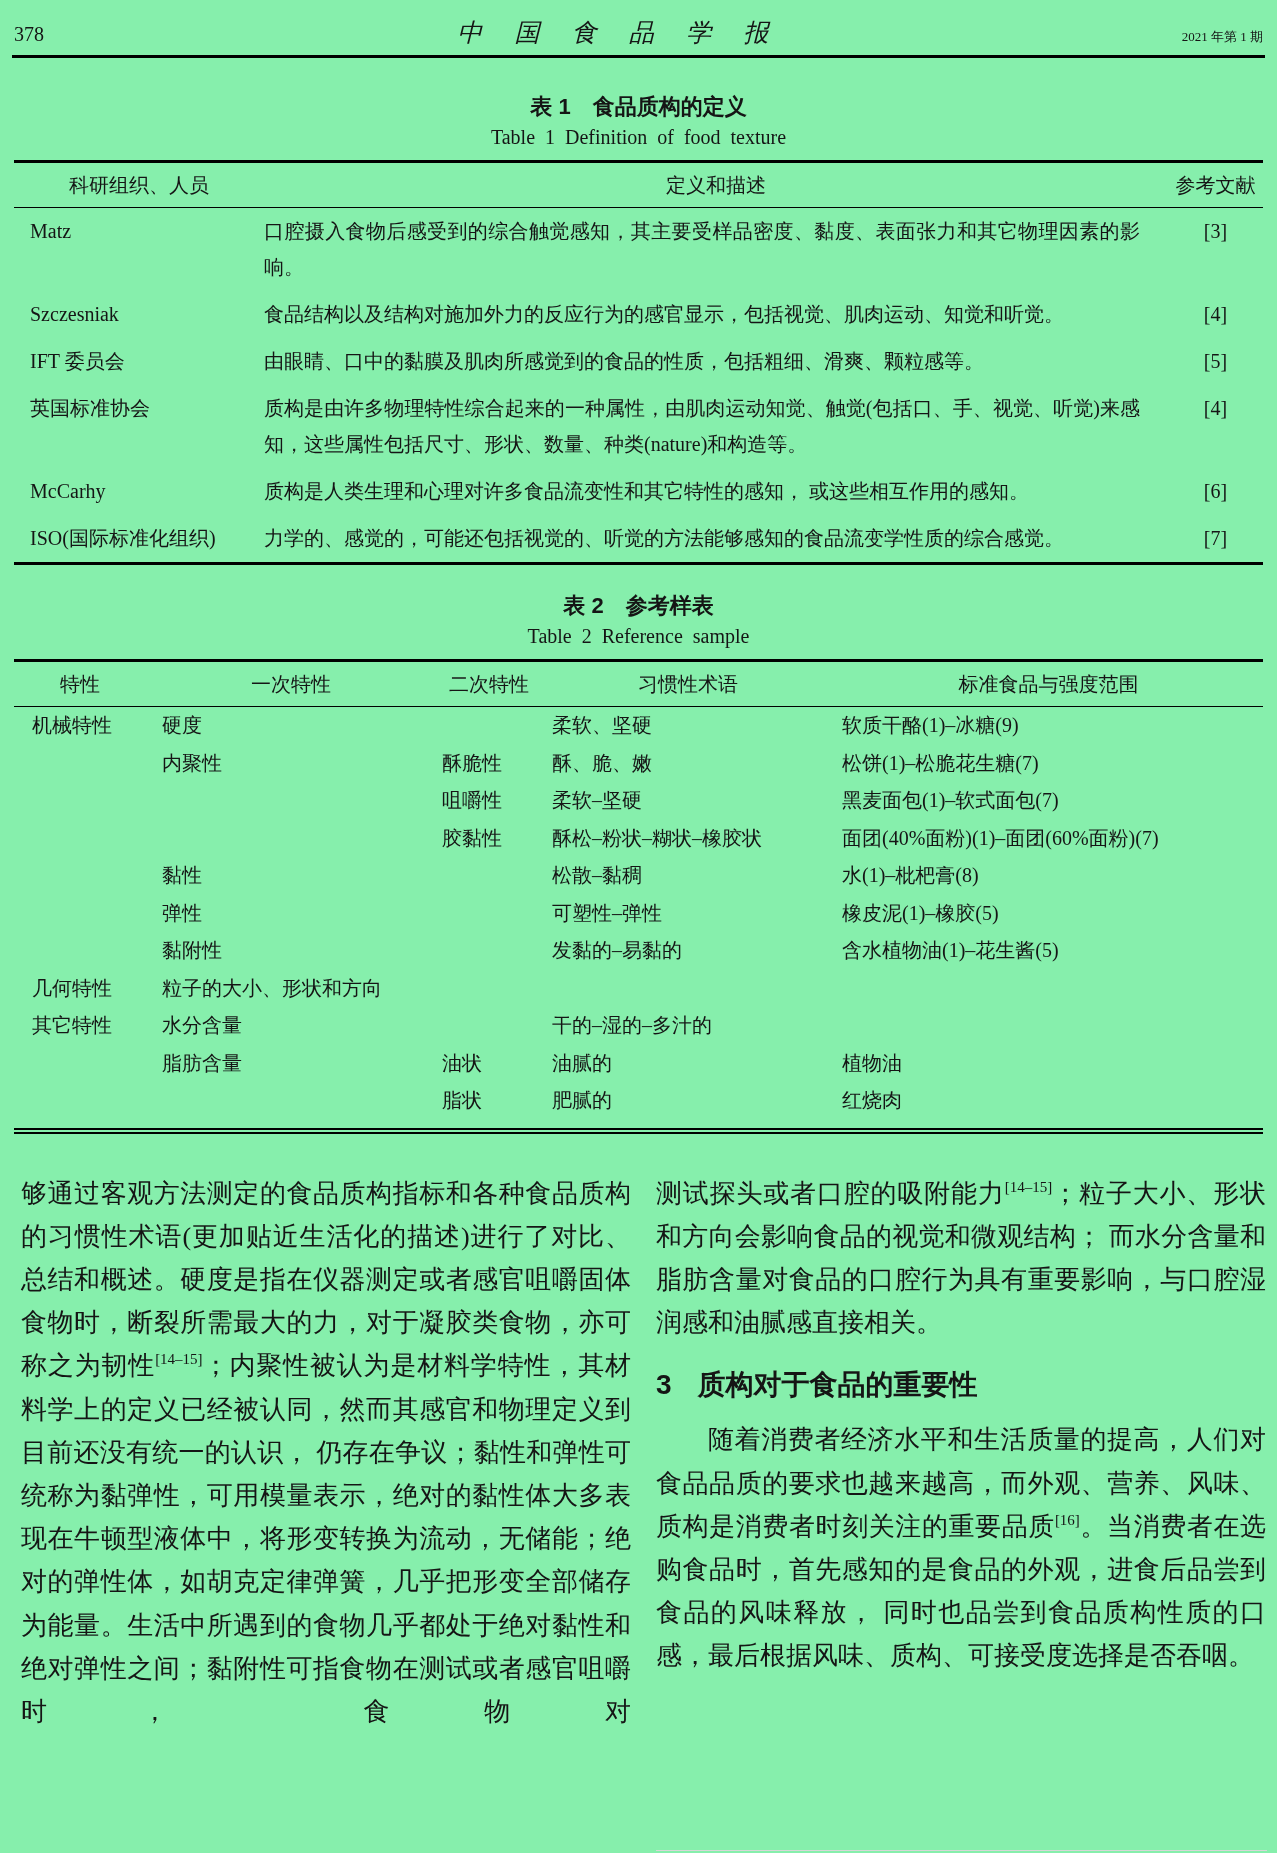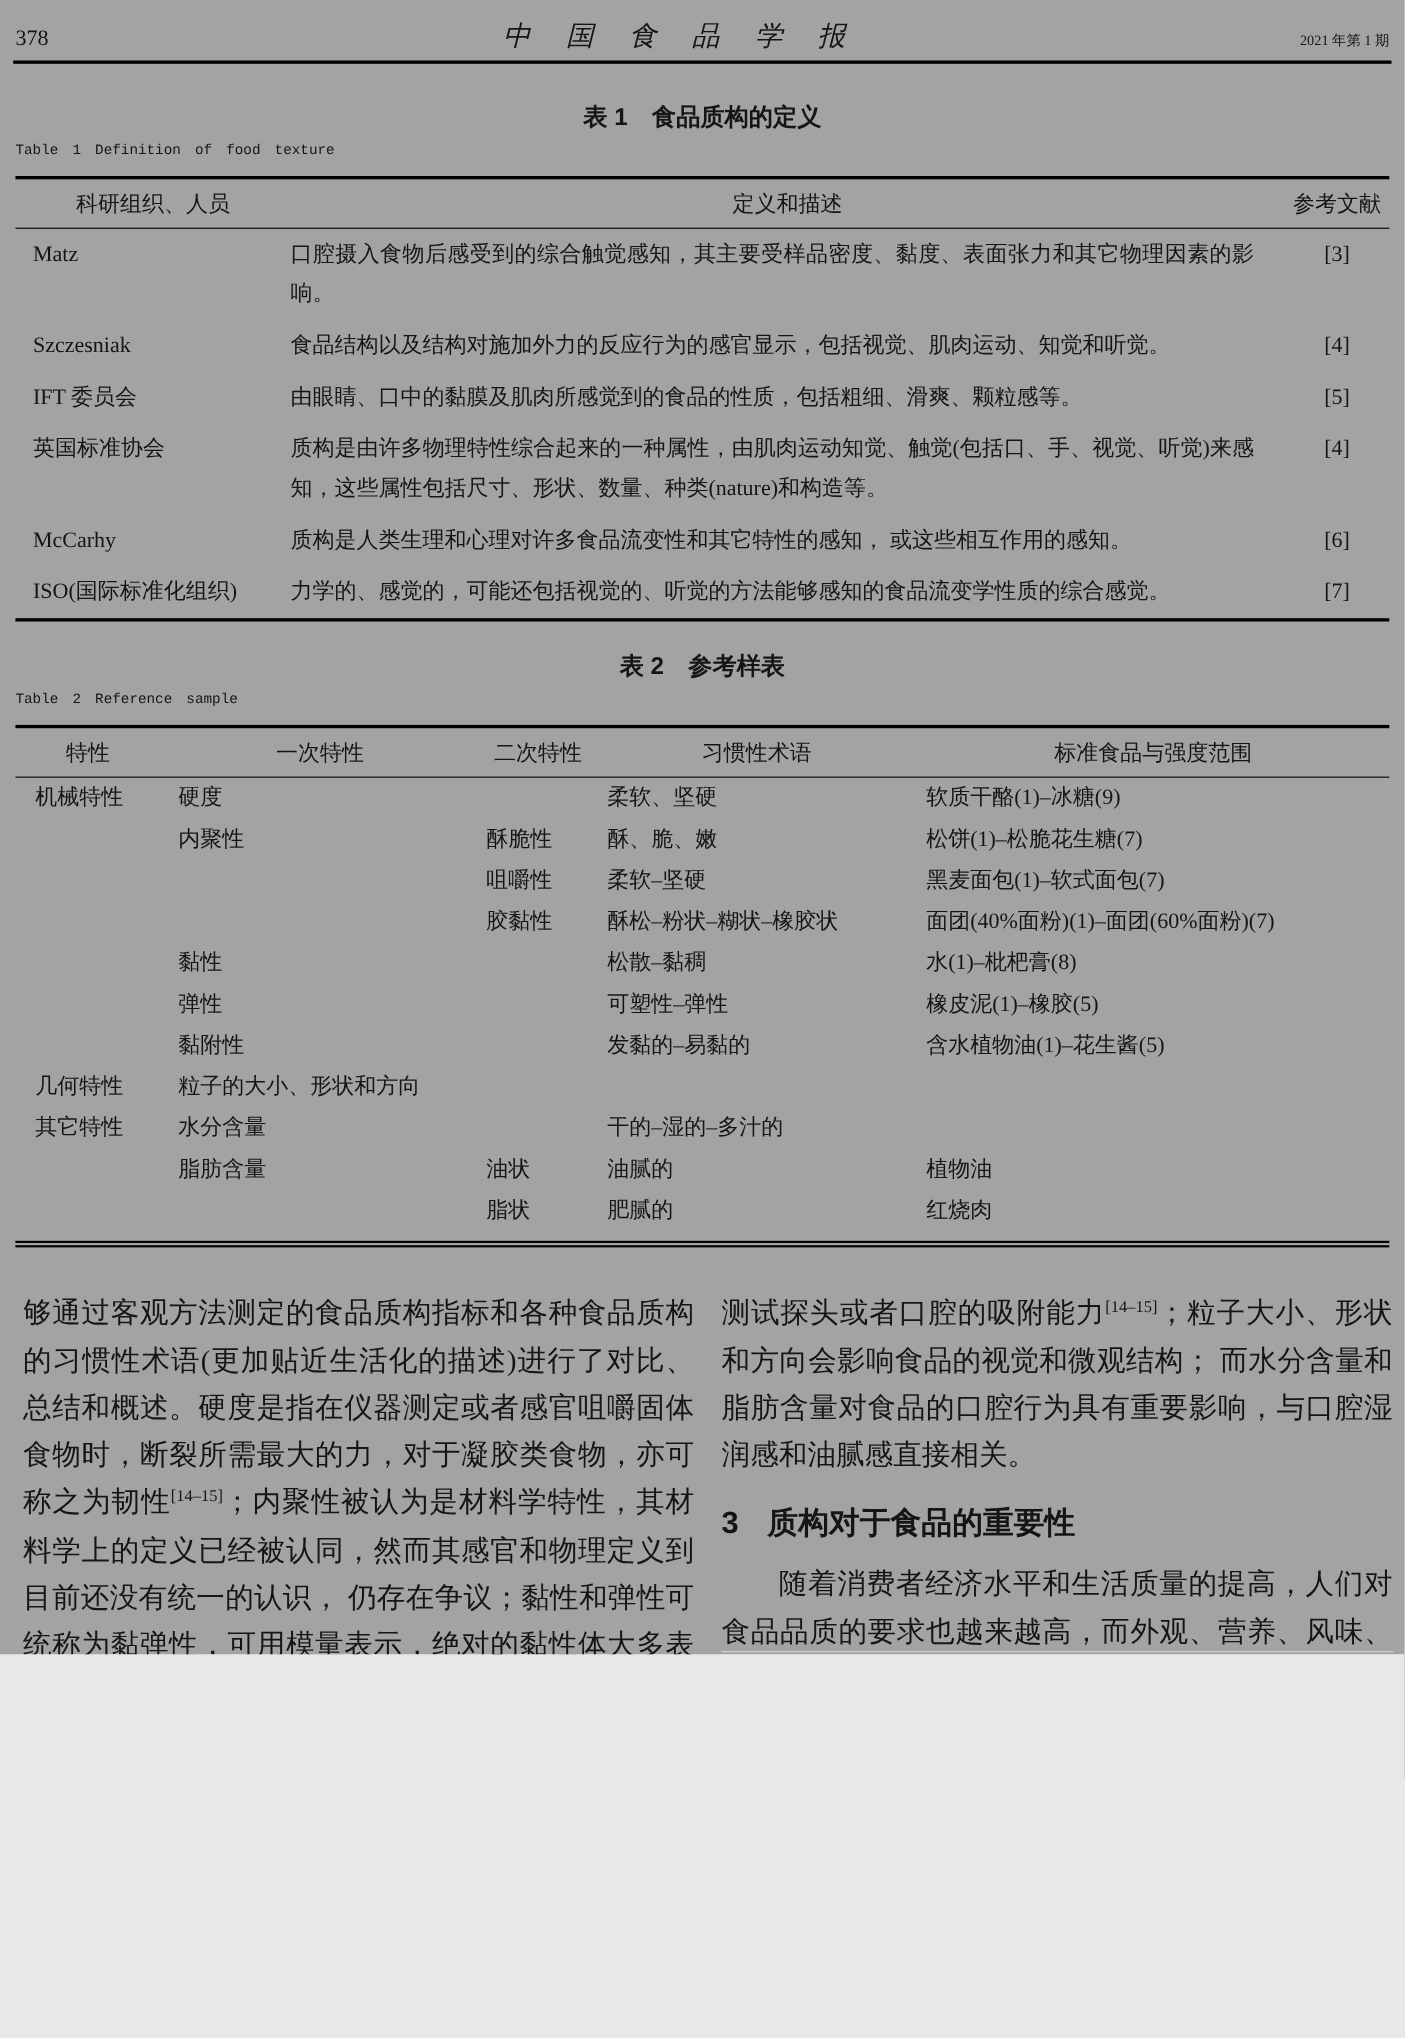--- a/index.html
+++ b/index.html
@@ -1,37 +1,37 @@
 <!DOCTYPE html>
 <html lang="zh"><head>
 <meta charset="utf-8">
 <style>
   * { margin:0; padding:0; box-sizing:border-box; }
   html,body { background:#e8e8e8; }
   .page {
-    width:1277px; height:1504px; margin:0 auto; background:#a3a3a3;
+    width:1277px; height:1853px; margin:0 auto; background:#86efac;
     color:#151515; overflow:hidden; position:relative;
     font-family:"Liberation Serif","DejaVu Serif",serif;
   }
   
   .running-head {
     display:flex; justify-content:space-between; align-items:baseline;
     padding:16px 14px 6px 14px;
   }
   .page-number { font-size:20px; }
   .journal-title { font-size:25px; letter-spacing:13px; text-indent:13px;font-style:italic; }
   .issue-info { font-size:13px; }
   .head-rule { border-top:3.5px solid #000; margin:0 12px; }
 
   
   .tbl-caption-zh {
     text-align:center; font-family:"Liberation Sans","DejaVu Sans",sans-serif;
     font-weight:bold; font-size:22px; line-height:30px;
   }
-  .tbl-caption-en { text-align:left; font-size:13px; line-height:30px; word-spacing:5px;font-family:Liberation Mono, monospace; }
+  .tbl-caption-en { text-align:center; font-size:20px; line-height:30px; word-spacing:5px; }
 
   
   .table1-wrap { margin:34px 14px 0 14px; }
   .table1 { border-top:3.5px solid #000; border-bottom:3.5px solid #000; margin-top:8px; }
   .t1-head {
     display:grid; grid-template-columns:250px 1fr 95px;
     border-bottom:1.5px solid #000; padding:9px 0 8px 0;
   }
   .t1-head > div { font-size:20px; text-align:center; }
   .t1-row { display:grid; grid-template-columns:250px 1fr 95px; padding:5px 0 6px 0; }

